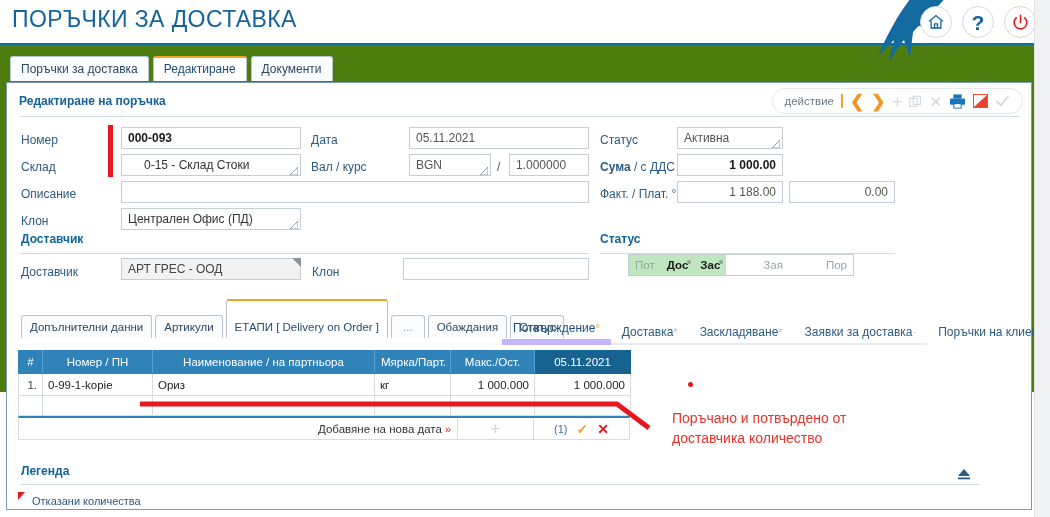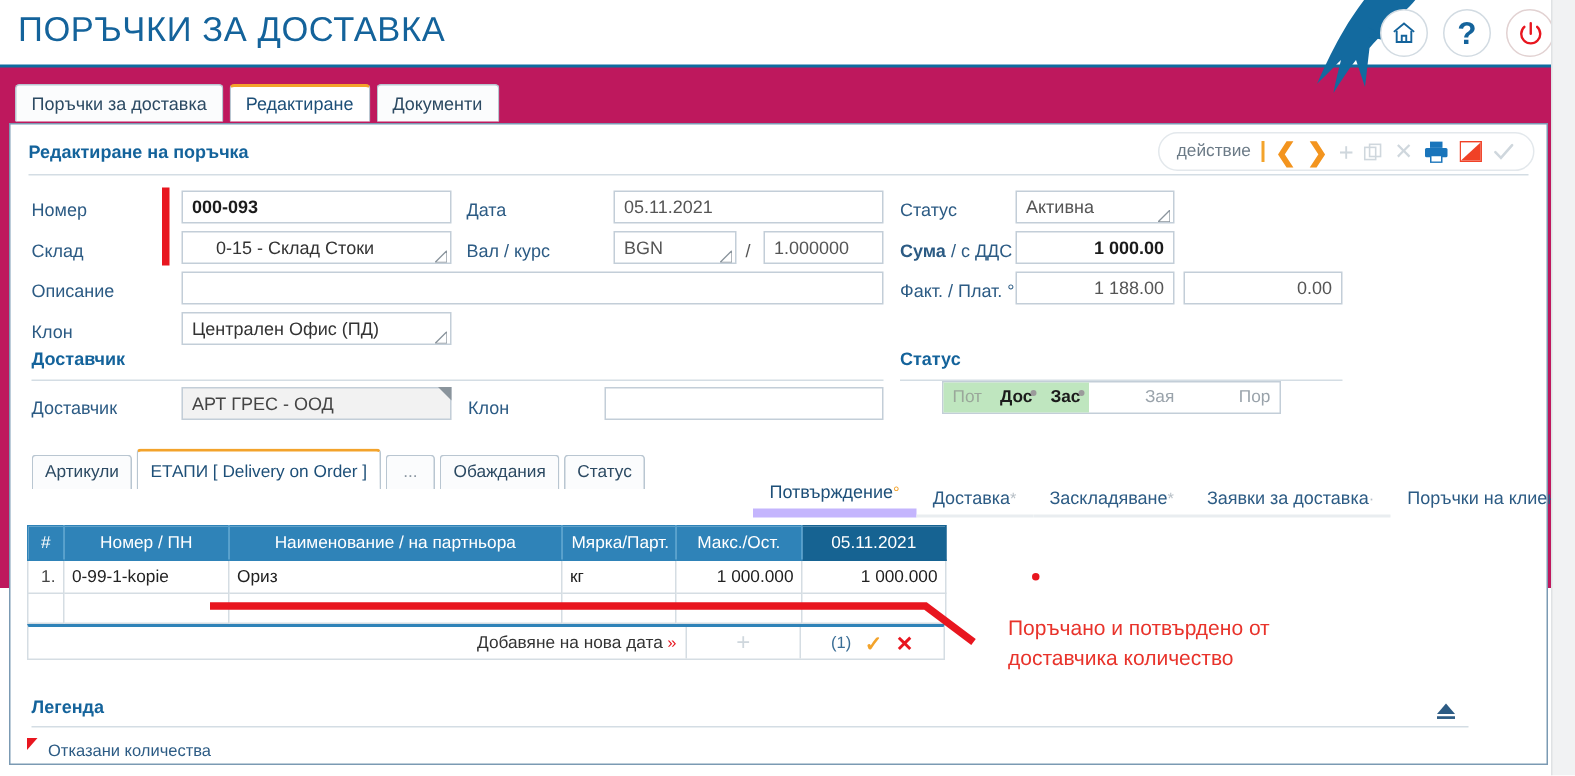--- a/index.html
+++ b/index.html
@@ -3,21 +3,21 @@
 <meta charset="utf-8">
 <style>
   html, body {
     margin: 0; padding: 0;
     width: 1050px; height: 517px;
     overflow: hidden;
     background: #ffffff;
     font-family: "Liberation Sans", sans-serif;
     -webkit-font-smoothing: antialiased;
   }
-  #root { position: relative; width: 1050px; height: 392px; background: #be185d; }
+  #root { position: relative; width: 1050px; height: 392px; background: #4d7c0f; }
 
   
   .header { position: absolute; left: 0; top: 0; width: 1050px; height: 44px; background: #fff; }
   .page-title {
     position: absolute; left: 12px; top: 6px;
     font-size: 23px; color: #14639b; letter-spacing: .4px;
     font-weight: 400; white-space: nowrap;
   }
   .header-rule { position: absolute; left: 0; top: 43px; width: 1050px; height: 2px; background: #0e6ca0; }
   .bird { position: absolute; left: 868px; top: -10px; width: 86px; height: 72px; pointer-events: none; }
@@ -93,21 +93,21 @@
   .chev { font-size: 17px; color: #f3941e; font-weight: 700; line-height: 1; }
   .ico-dim { color: #cfd7dd; font-size: 15px; line-height: 1; }
 
   
   .sectabs { position: absolute; display: flex; align-items: flex-end; gap: 3px; }
   .sectab {
     border: 1px solid #b9c6d1; border-bottom: none; background: #fbfcfd;
     color: #2c4a63; font-size: 11.5px; padding: 4px 8px; border-radius: 3px 3px 0 0;
     white-space: nowrap; line-height: 14px;
   }
-  .sectab.active { background: #fff; border-top: 2px solid #f3a32b; padding-top: 7px; color: #1d4f78; }
+  .sectab.active { background: #fff; border-top: 2px solid #f3a32b; padding-top: 19px; color: #1d4f78; }
 
   
   .subnav { position: absolute; display: flex; align-items: flex-end; gap: 0px; }
   .subnav-item { font-size: 12px; color: #2c5b84; padding: 0 11px 4px 11px; white-space: nowrap;
     border-bottom: 2px solid #e9edf0; }
   .subnav-item.active { color: #1d4f78; border-bottom: 6px solid #c4b5fd; text-align: right; }
   .sup { color: #f3a32b; font-size: 11px; }
   .sup.g { color: #b7bfc6; }
 
   
@@ -295,20 +295,21 @@
       </div>
       <div class="chip off">
         <span>Зая</span>
       </div>
       <div class="chip off">
         <span>Пор</span>
       </div>
     </div>
 
     <div class="sectabs" style="left:14px; top:216px;">
+      <div class="sectab">Допълнителни данни</div>
       <div class="sectab">Артикули</div>
       <div class="sectab active">ЕТАПИ [ Delivery on Order ]</div>
       <div class="sectab" style="padding-left:11px; padding-right:11px; color:#8b97a2;">...</div>
       <div class="sectab">Обаждания</div>
       <div class="sectab">Статус</div>
     </div>
 
     <div class="subnav" style="left:495px; top:238px;">
       <div class="subnav-item active">
         <span>Потвърждение</span><span class="sup">°</span>

